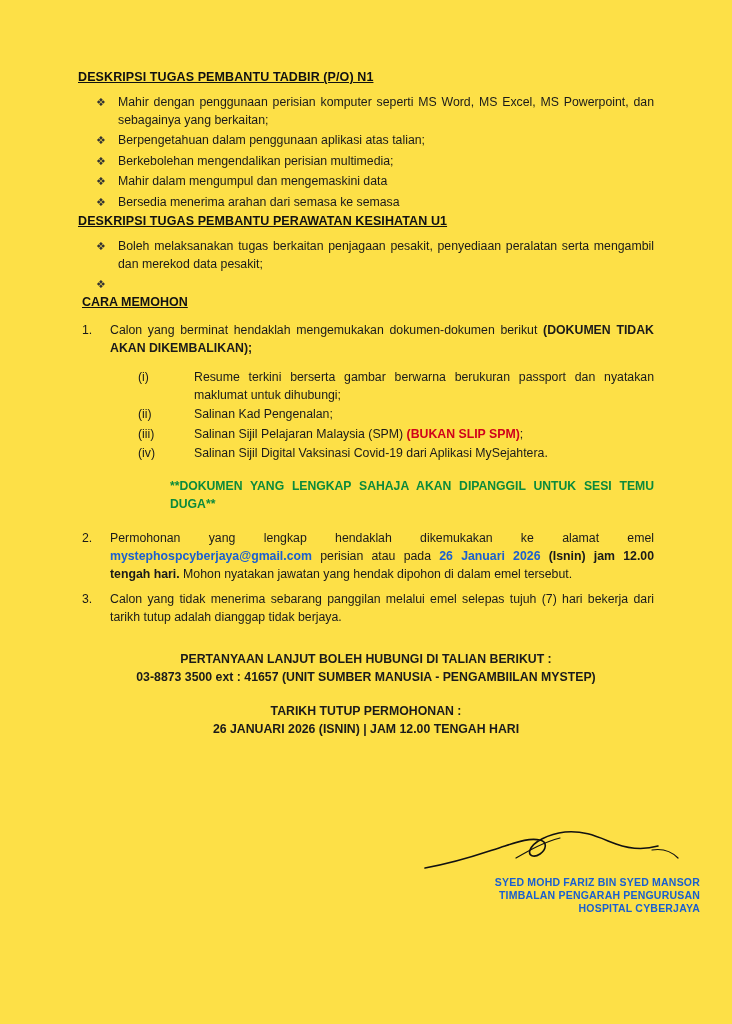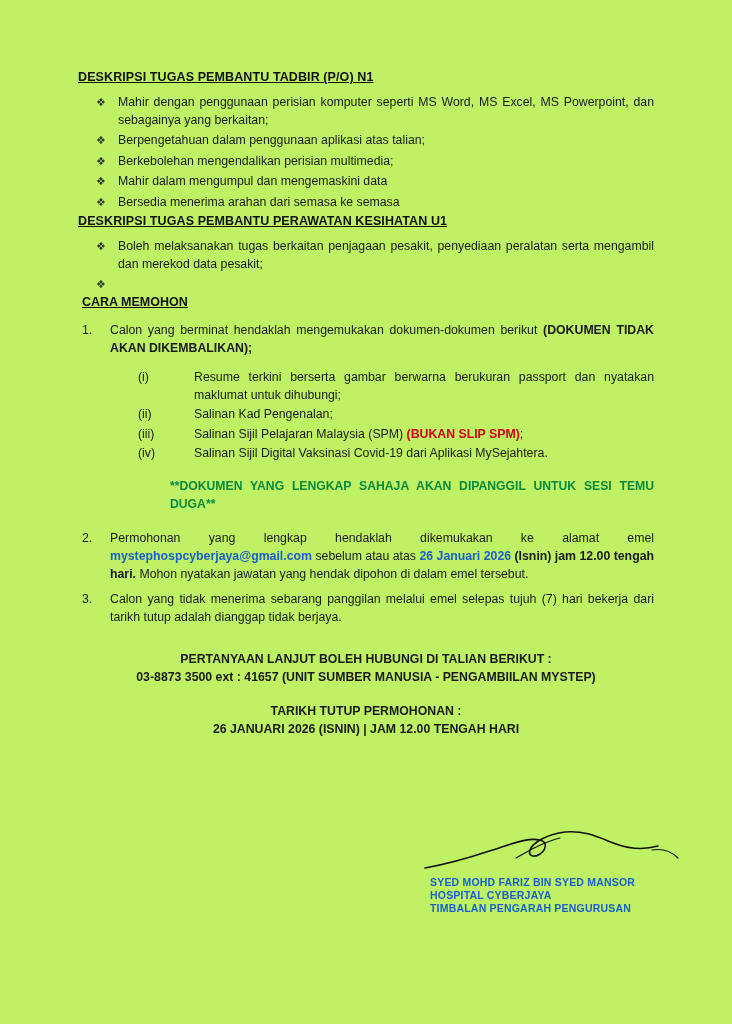--- a/index.html
+++ b/index.html
@@ -13,21 +13,21 @@
     font-family: "Liberation Sans", sans-serif;
     color: #1a1a1a;
     position: relative;
     overflow: hidden;
   }
   .page {
     position: absolute;
     left: 0; top: 0;
     width: 732px;
     height: 1024px;
-    background: #bef264;
+    background: #fde047;
     box-sizing: border-box;
     padding: 70px 78px 0 78px;
   }
   .sec-title {
     font-size: 12.5px;
     font-weight: bold;
     text-decoration: underline;
     letter-spacing: 0.1px;
     margin: 0 0 10px 0;
     color: #111;
@@ -116,21 +116,21 @@
     font-size: 12.3px;
     font-weight: bold;
     line-height: 18px;
   }
   .footer-gap { height: 16px; }
   .sign-area {
     position: absolute;
     left: 430px;
     top: 828px;
     width: 270px;
-    text-align: left;
+    text-align: right;
   }
   .sign-svg { display: block; margin-left: -10px; }
   .sign-name {
     color: #1a5fd0;
     font-size: 10.5px;
     font-weight: bold;
     line-height: 13px;
     letter-spacing: 0.2px;
   }
 </style>
@@ -178,21 +178,21 @@
           <span class="rnum">(iv)</span>
           <span>Salinan Sijil Digital Vaksinasi Covid-19 dari Aplikasi MySejahtera.</span>
         </li>
       </ol>
 
       <div class="green-note">**DOKUMEN YANG LENGKAP SAHAJA AKAN DIPANGGIL UNTUK SESI TEMU DUGA**</div>
     </li>
 
     <li>
       <span class="num">2.</span>
-      <span>Permohonan yang lengkap hendaklah dikemukakan ke alamat emel </span><span class="blue-link">mystephospcyberjaya@gmail.com</span><span> sebelum atau atas </span><span class="blue">26 Januari 2026</span><span class="bold"> (Isnin) jam 12.00 tengah hari.</span><span> Mohon nyatakan jawatan yang hendak dipohon di dalam emel tersebut.</span>
+      <span>Permohonan yang lengkap hendaklah dikemukakan ke alamat emel </span><span class="blue-link">mystephospcyberjaya@gmail.com</span><span> perisian atau pada </span><span class="blue">26 Januari 2026</span><span class="bold"> (Isnin) jam 12.00 tengah hari.</span><span> Mohon nyatakan jawatan yang hendak dipohon di dalam emel tersebut.</span>
     </li>
 
     <li>
       <span class="num">3.</span>
       <span>Calon yang tidak menerima sebarang panggilan melalui emel selepas tujuh (7) hari bekerja dari tarikh tutup adalah dianggap tidak berjaya.</span>
     </li>
   </ol>
 
   <div class="footer-block">
     <div class="fline">PERTANYAAN LANJUT BOLEH HUBUNGI DI TALIAN BERIKUT :</div>
@@ -204,15 +204,15 @@
 
 </div>
 
 <div class="sign-area">
   <svg class="sign-svg" width="270" height="48" viewBox="0 0 270 48">
     <path d="M5 40 C40 34, 60 26, 85 18 C100 13, 110 10, 120 12 C128 14, 126 22, 120 26 C114 30, 108 28, 110 22 C113 14, 128 6, 145 4 C165 2, 180 10, 196 16 C210 21, 224 22, 238 18" fill="none" stroke="#111" stroke-width="1.6" stroke-linecap="round"></path>
     <path d="M96 30 C110 22, 124 14, 140 10" fill="none" stroke="#111" stroke-width="1.2" stroke-linecap="round"></path>
     <path d="M232 22 C244 20, 252 24, 258 30" fill="none" stroke="#111" stroke-width="1.2" stroke-linecap="round"></path>
   </svg>
   <div class="sign-name">SYED MOHD FARIZ BIN SYED MANSOR</div>
+  <div class="sign-name">TIMBALAN PENGARAH PENGURUSAN</div>
   <div class="sign-name">HOSPITAL CYBERJAYA</div>
-  <div class="sign-name">TIMBALAN PENGARAH PENGURUSAN</div>
 </div>
 
 </body></html>

